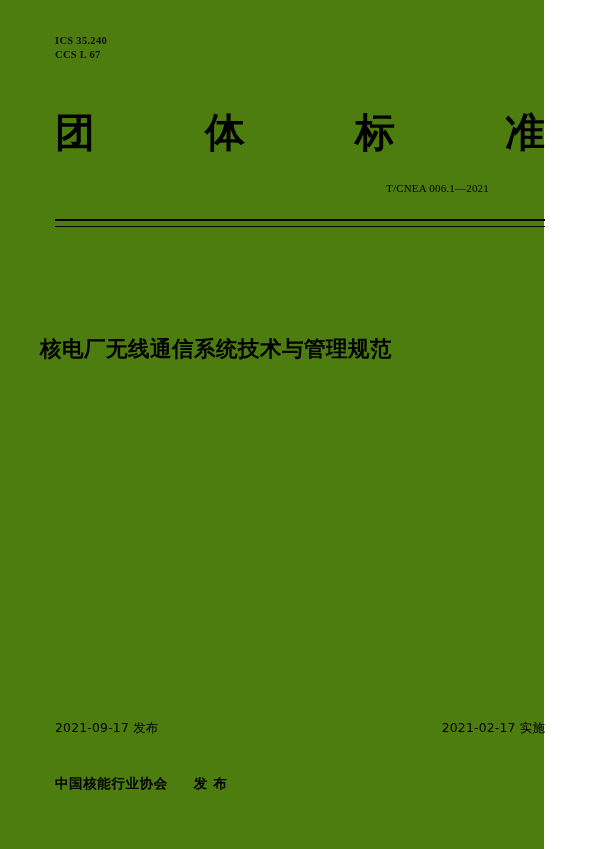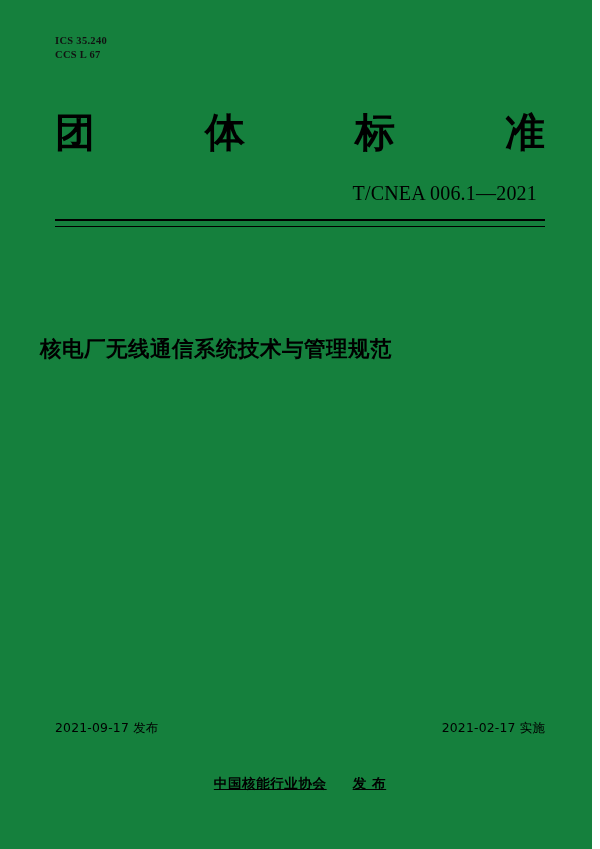--- a/index.html
+++ b/index.html
@@ -12,23 +12,23 @@
     height: 849px;
     font-family: "Liberation Serif", serif;
     color: #000000;
     position: relative;
     overflow: hidden;
   }
   .page {
     position: absolute;
     left: 0;
     top: 0;
-    width: 592px;
+    width: 544px;
     height: 849px;
-    background: #15803d;
+    background: #4d7c0f;
   }
 
   
   .codes {
     position: absolute;
     left: 55px;
     top: 34px;
     font-family: "Liberation Serif", serif;
     font-size: 10.5px;
     line-height: 14px;
@@ -53,21 +53,21 @@
     color: #000;
   }
   .std-type span { display: inline-block; }
 
   
   .std-number {
     position: absolute;
     right: 55px;
     top: 182px;
     font-family: "Liberation Serif", serif;
-    font-size: 20px;
+    font-size: 11px;
     letter-spacing: 0.2px;
     color: #000;
     text-align: right;
     white-space: nowrap;
   }
 
   
   .rule-top {
     position: absolute;
     left: 55px;
@@ -127,27 +127,25 @@
     color: #000;
     gap: 39px;
   }
 
   
   .publisher {
     position: absolute;
     left: 55px;
     top: 775px;
     width: 490px;
-    text-align: center;
     font-family: "DejaVu Sans", sans-serif;
     font-weight: 700;
     font-size: 13.5px;
     letter-spacing: 0.6px;
     color: #000;
-    text-decoration: underline;
   }
   .publisher .gap { display: inline-block; width: 26px; }
 </style>
 </head>
 <body>
 
 <div class="page">
 
   <div class="codes">
     <div>ICS 35.240</div>

